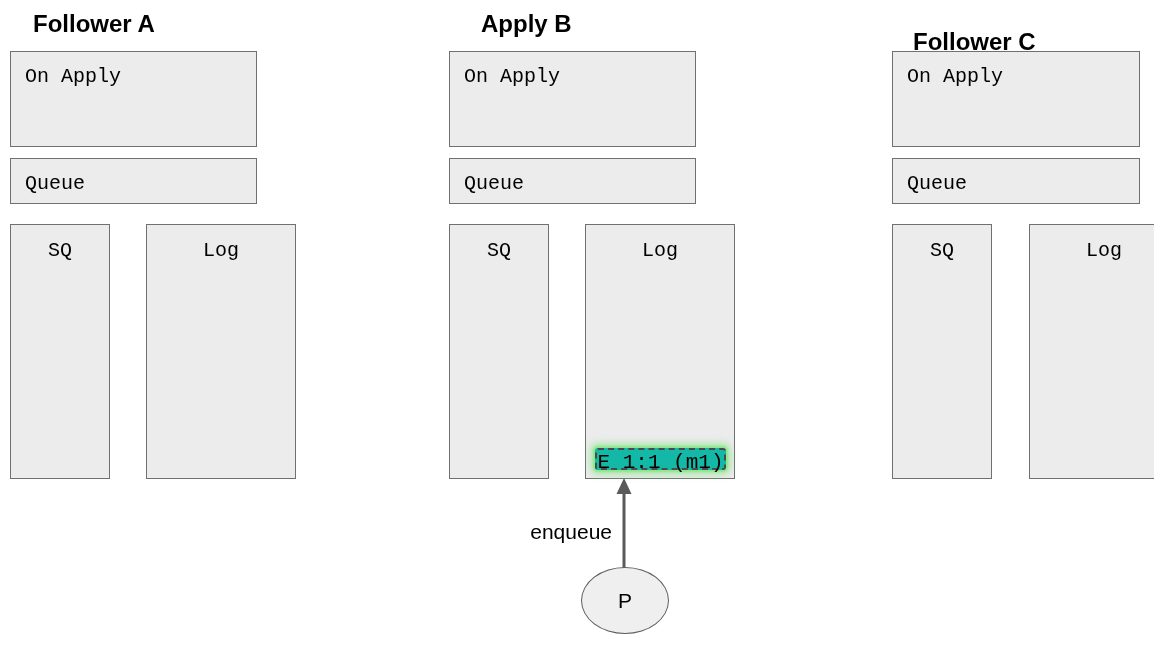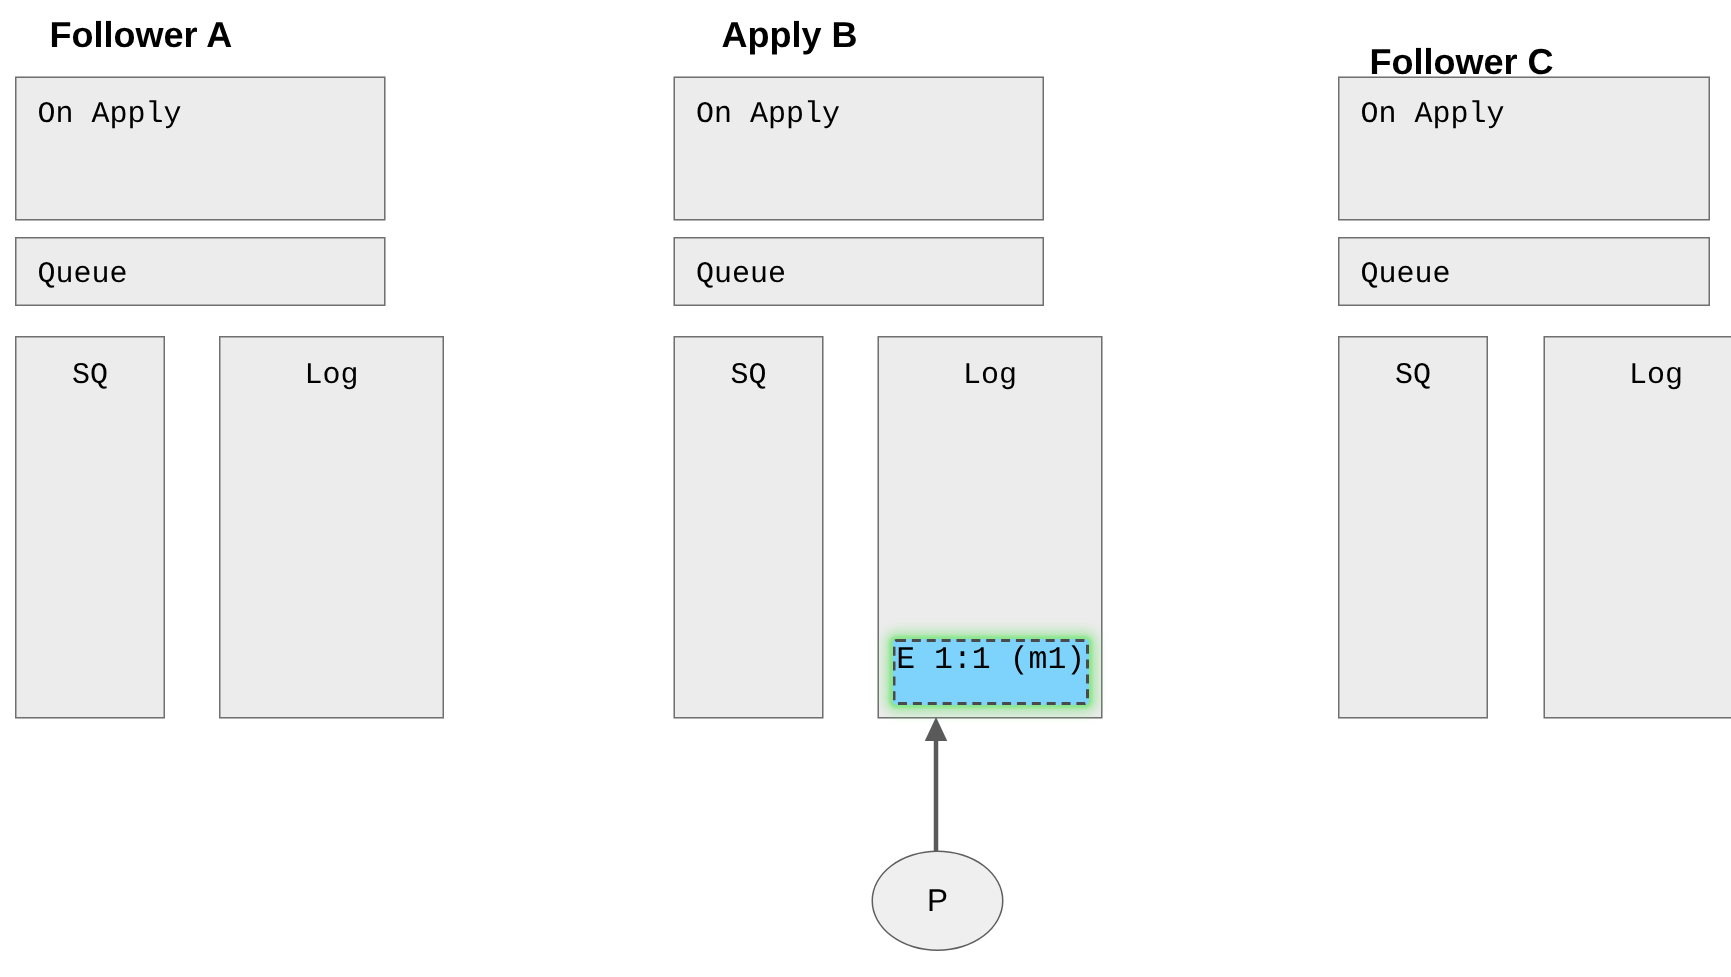--- a/index.html
+++ b/index.html
@@ -40,26 +40,26 @@
   .box-queue   { top: 158px; left: 0; width: 100%; height: 46px; padding: 13px 0 0 14px; }
   .box-sq      { top: 224px; left: 0; width: 100px;  height: 255px; text-align: center; padding-top: 14px; }
   .box-log     { top: 224px; left: 97px; width: 150px; height: 255px; text-align: center; padding-top: 14px; margin-left: 39px; }
   .col-c .box-log { left: 98px; }
 
   .log-entry {
     position: absolute;
     left: 9px;
     right: 8px;
     bottom: 8px;
-    height: 44px;
+    height: 22px;
     box-sizing: border-box;
     line-height: 26px;
     text-align: center;
     font-size: 21px;
-    background: #7dd3fc;
+    background: #14b8a6;
     border: 2px dashed #4a4a4a;
     border-radius: 3px;
     box-shadow: 0 0 2px 2px #8ce78c, 0 0 7px 5px rgba(124, 226, 124, 0.55);
   }
 
   .edge-arrow { position: absolute; left: 604px; top: 477px; width: 40px; height: 92px; }
   .edge-label {
     position: absolute;
     left: 477px;
     top: 520px;
@@ -136,18 +136,19 @@
     </div>
     <div class="box box-log">
       <span>Log</span>
     </div>
   </section>
 
   <svg class="edge-arrow" viewBox="0 0 40 92" xmlns="http://www.w3.org/2000/svg">
     <line x1="20" y1="13" x2="20" y2="91" stroke="#5a5a5a" stroke-width="3"></line>
     <path d="M20 1 L12.5 17 L27.5 17 Z" fill="#5a5a5a"></path>
   </svg>
+  <div class="edge-label">enqueue</div>
 
   <div class="producer">
     <span>P</span>
   </div>
 
 </div>
 
 </body></html>

